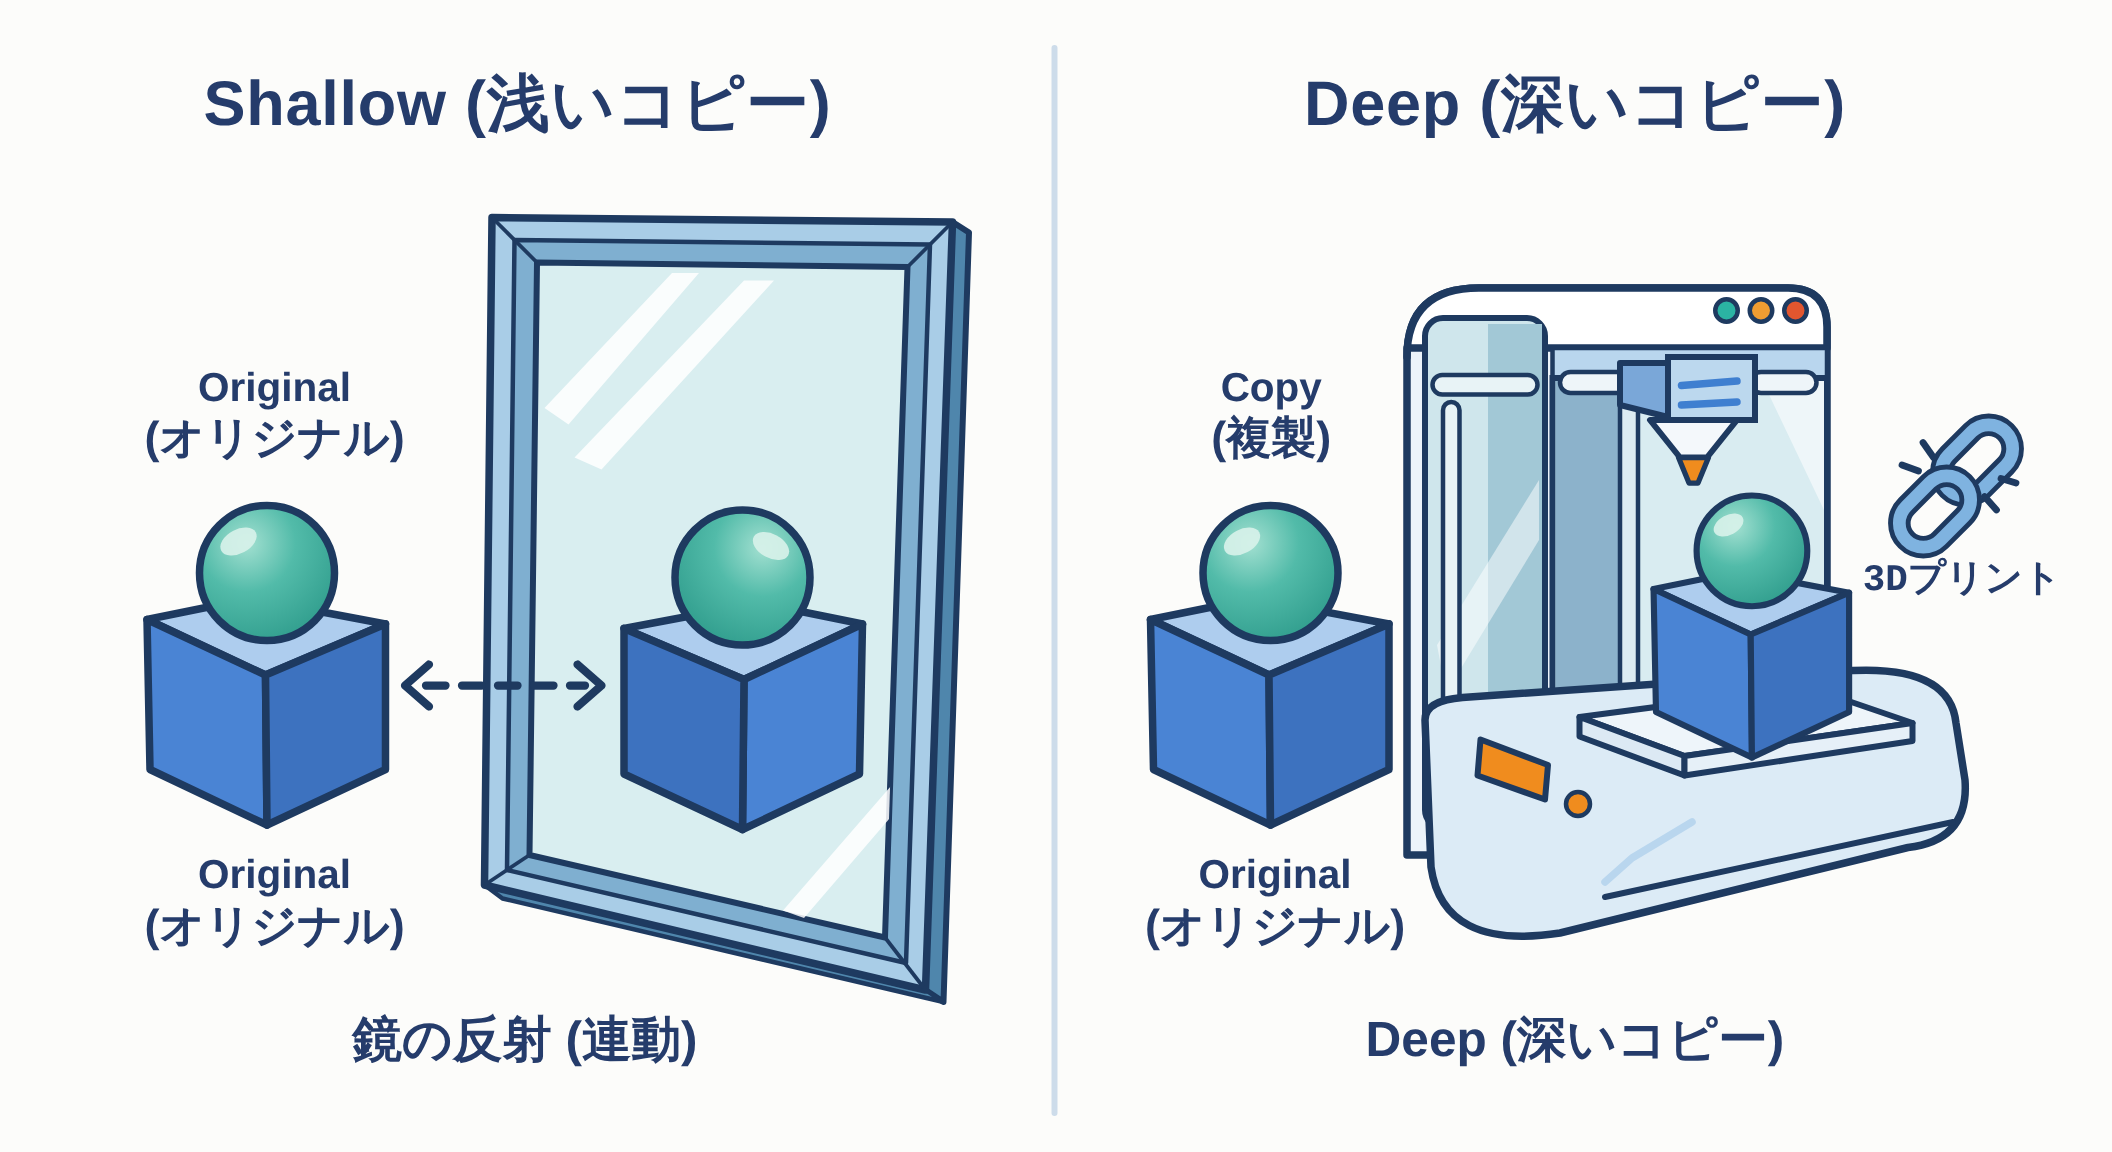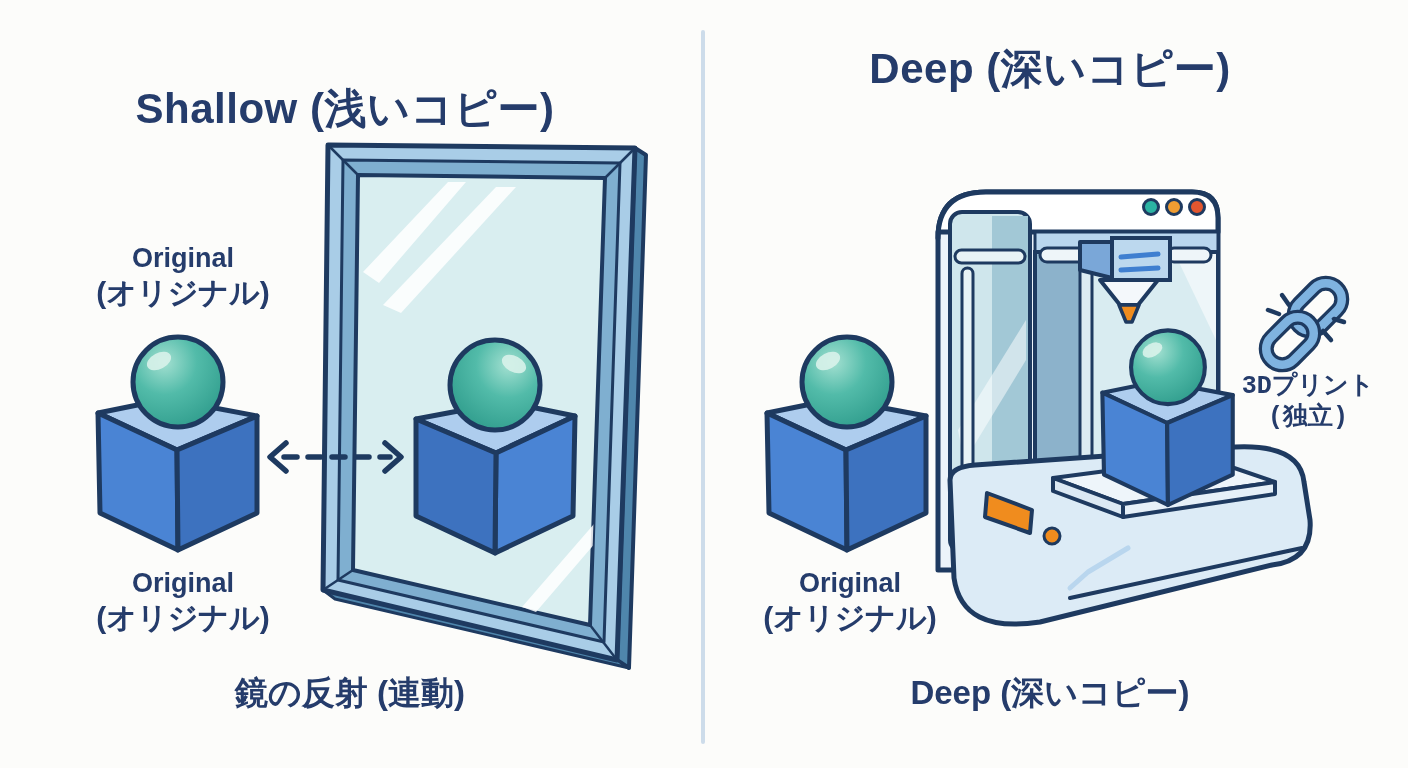--- a/index.html
+++ b/index.html
@@ -151,42 +151,45 @@
       </g>
       <g stroke="#1e3a60" stroke-width="4.5" stroke-linecap="round">
         <line x1="1282" y1="295" x2="1289" y2="305"></line>
         <line x1="1268" y1="310" x2="1279" y2="314"></line>
         <line x1="1323" y1="331" x2="1331" y2="340"></line>
         <line x1="1334" y1="319" x2="1344" y2="322"></line>
       </g>
     </g>
   </svg>
 
-  <div class="txt title" style="left:100px;top:44px;width:490px;margin-top:40px;">Shallow (浅いコピー)</div>
+  <div class="txt title" style="left:100px;top:44px;width:490px;">Shallow (浅いコピー)</div>
 
   <div class="txt title" style="left:820px;top:44px;width:460px;">Deep (深いコピー)</div>
 
   <div class="txt label" style="left:83px;top:243px;width:200px;">
     <div>Original</div>
     <div class="ja">(オリジナル)</div>
   </div>
 
   <div class="txt label" style="left:83px;top:568px;width:200px;">
     <div>Original</div>
     <div class="ja">(オリジナル)</div>
   </div>
 
   <div class="txt caption" style="left:150px;top:674px;width:400px;text-align:center;">鏡の反射 (連動)</div>
 
+  <div class="txt label" style="left:760px;top:243px;width:175px;">
+    <div>Copy</div>
+    <div class="ja">(複製)</div>
+  </div>
 
   <div class="txt label" style="left:750px;top:568px;width:200px;">
     <div>Original</div>
     <div class="ja">(オリジナル)</div>
   </div>
 
   <div class="txt small-label" style="left:1218px;top:371px;width:180px;">
     <div>3Dプリント</div>
-    <div>(独立)</div>
   </div>
 
   <div class="txt caption" style="left:850px;top:674px;width:400px;">Deep (深いコピー)</div>
 
 </div>
 
 </body></html>

